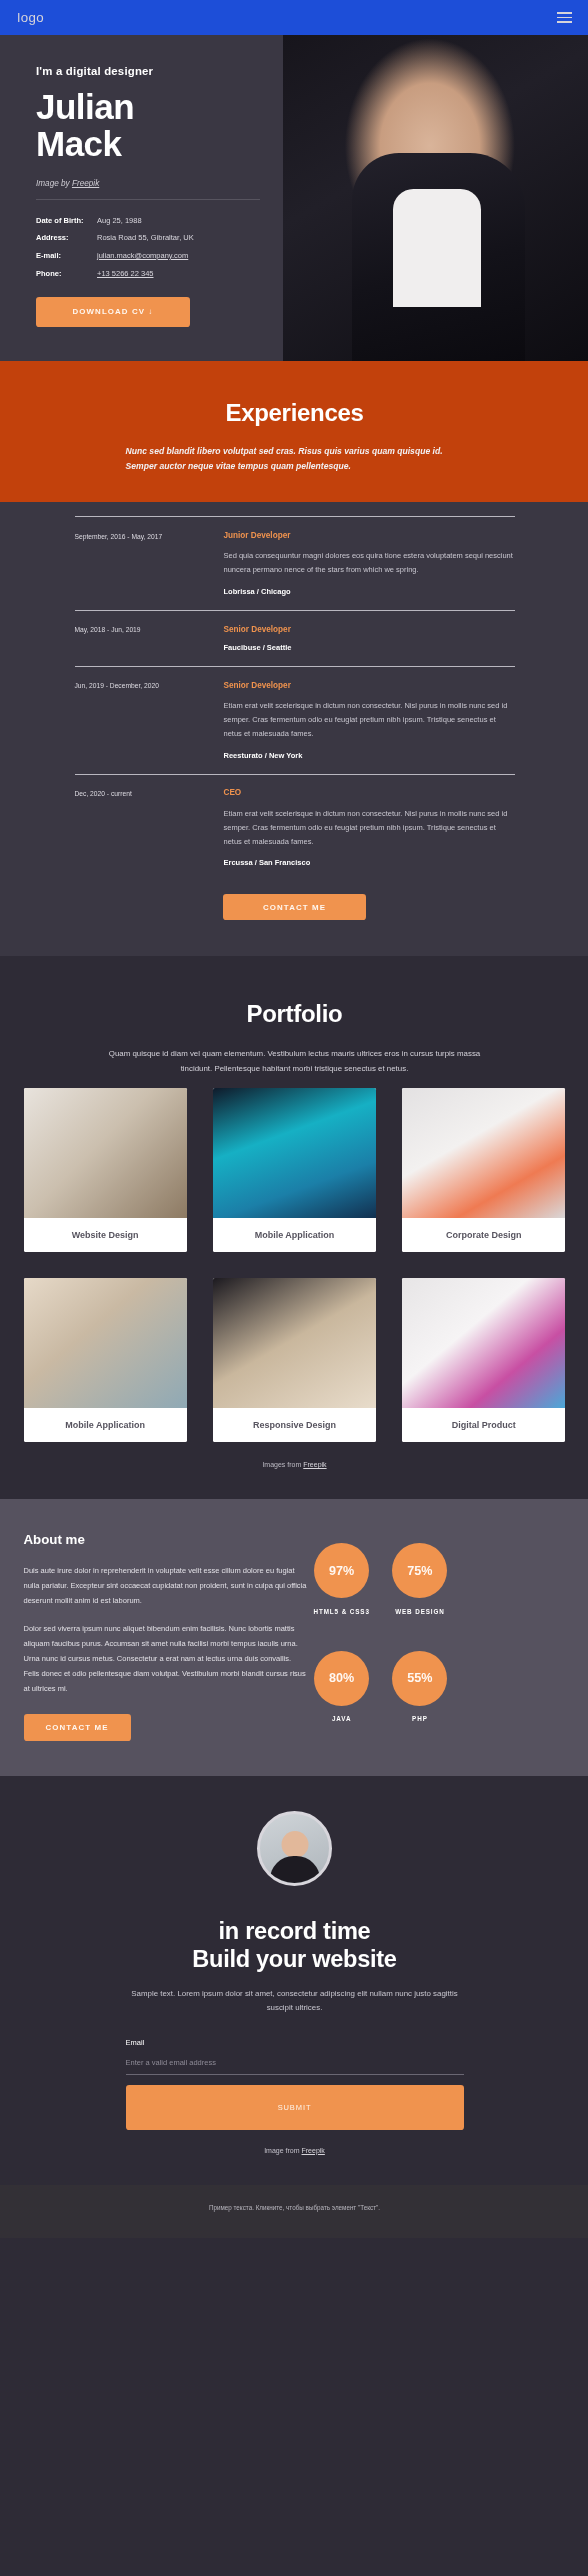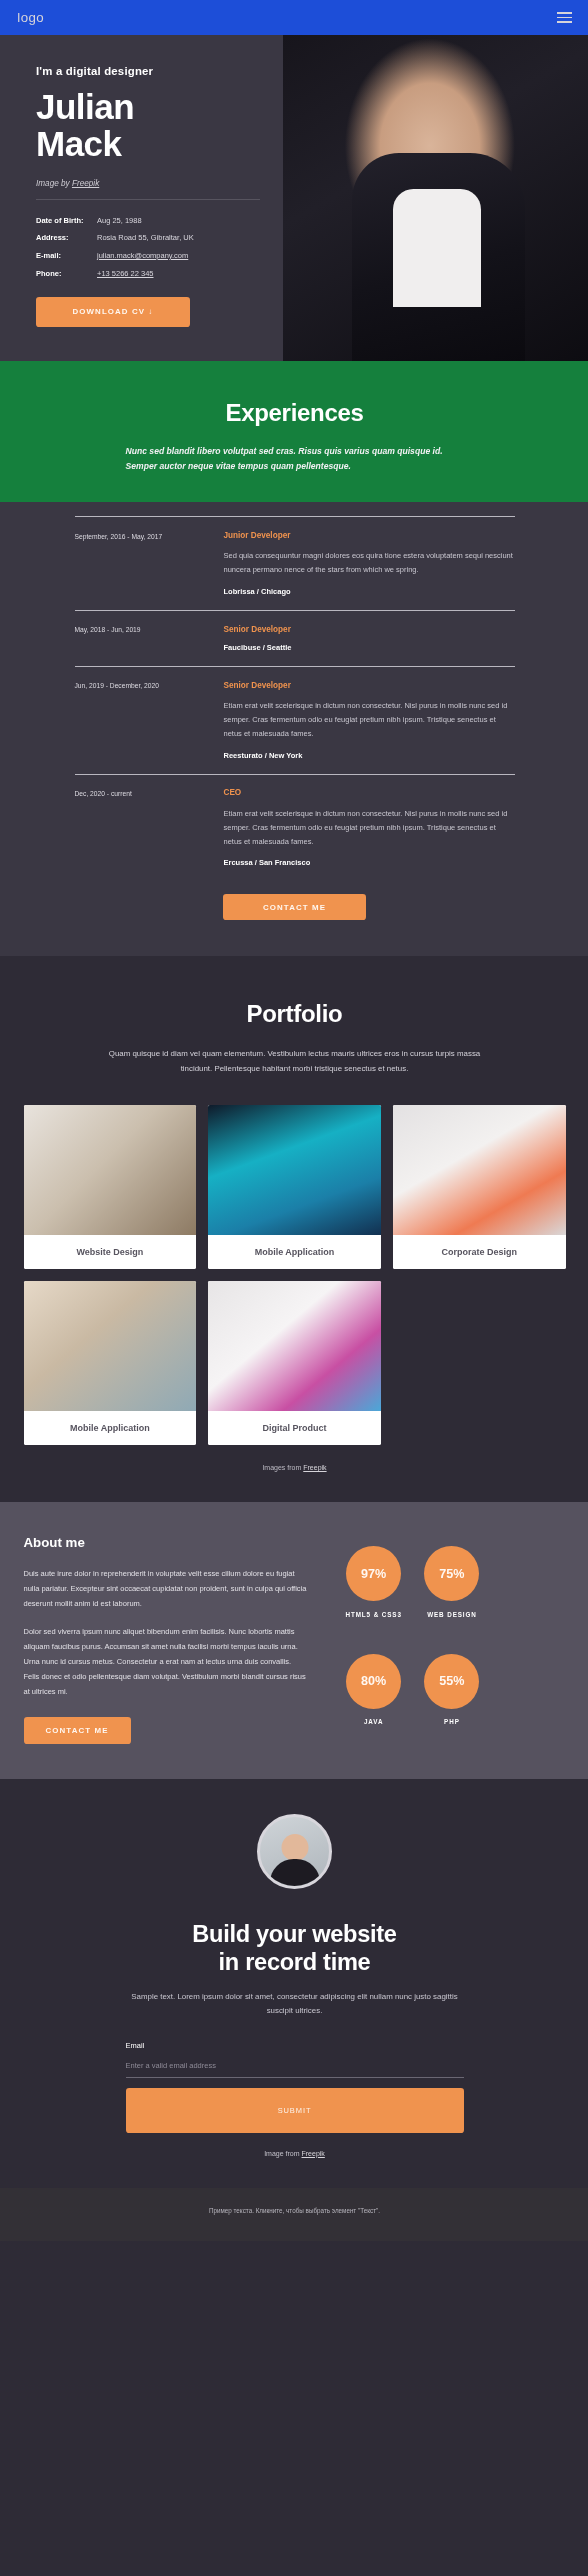--- a/index.html
+++ b/index.html
@@ -56,21 +56,21 @@
   .info-val.link { text-decoration:underline; }
   .btn {
     display:inline-block; background:#f0934e; color:#fff7f0;
     font-size:7.9px; font-weight:700; letter-spacing:1.1px;
     text-align:center; border:none; border-radius:3.1px; cursor:pointer;
     font-family:"Liberation Sans", sans-serif;
   }
   .btn-cv { width:154px; padding:10.2px 0; margin-top:11px; }
 
   
-  .experiences { background:#15803d; padding:38px 0 0; }
+  .experiences { background:#c2410c; padding:38px 0 0; }
   .sec-title {
     font-size:24px; font-weight:700; text-align:center; letter-spacing:-0.3px;
   }
   .sec-sub {
     font-size:8.6px; font-style:italic; font-weight:700; text-align:left;
     line-height:15px; margin:17.3px auto 0; width:338px; color:#f2f1f4;
   }
   .exp-wrap { background:#3a3743; margin-top:28px; padding:0 0 36px; }
   .exp-item { width:440px; margin:0 auto; padding-top:14px; }
   .exp-rule { height:0.8px; background:#b9b7c0; margin-bottom:14px; }
@@ -82,39 +82,39 @@
   .exp-place { font-size:7.5px; font-weight:700; color:#ffffff; }
   .center-btn { text-align:center; }
   .btn-contact { width:143px; padding:8.6px 0; }
 
   
   .portfolio { background:#2e2b36; padding:44px 0 31px; }
   .p-desc {
     font-size:7.9px; line-height:15px; text-align:center; color:#d4d2da;
     width:377px; margin:17.3px auto 0;
   }
-  .grid { display:grid; grid-template-columns:repeat(3,1fr); gap:12px; width:542px; margin:29px auto 0; }
+  .grid { display:grid; grid-template-columns:repeat(3,1fr); gap:26px; width:542px; margin:12px auto 0; }
   .card { background:#ffffff; border-radius:1.6px; overflow:hidden; cursor:pointer; }
   .card-img { height:130px; }
   .card-label {
     text-align:center; font-size:9px; font-weight:700; color:#57545f;
     padding:11.8px 0 12.6px;
   }
   .img-a { background:linear-gradient(135deg,#e8e3dd 0%,#cbbfae 45%,#8d7a63 100%); }
   .img-b { background:linear-gradient(160deg,#0f1a2a 0%,#16b0c4 38%,#1b7fa8 70%,#123050 100%); }
   .img-c { background:linear-gradient(150deg,#e3e1e2 0%,#f3f1f0 40%,#ef7a52 72%,#d9d7d8 100%); }
   .img-d { background:linear-gradient(140deg,#e6d9c8 0%,#c9b9a3 40%,#8fa9b5 100%); }
   .img-e { background:linear-gradient(150deg,#1c1a20 0%,#c9b79d 48%,#e8dccb 100%); }
   .img-f { background:linear-gradient(140deg,#e7e5e6 0%,#f6f4f5 40%,#c84fa3 70%,#4aa8d8 100%); }
   .credit { text-align:center; font-size:7px; color:#bcbac3; margin-top:19px; }
   .credit a { color:#d6d4da; text-decoration:underline; }
 
   
   .about { background:#56525f; padding:33px 0 35px; }
-  .about-inner { display:flex; width:542px; margin:0 auto; gap:39px; }
+  .about-inner { display:flex; width:542px; margin:0 auto; gap:7px; }
   .about-left { width:283px; }
   .about-title { font-size:13.3px; font-weight:700; margin-bottom:15.7px; }
   .about-p { font-size:7.5px; line-height:15px; color:#e2e0e6; margin-bottom:13.3px; }
   .btn-about { width:107px; padding:8.6px 0; margin-top:4.7px; }
   .skills { display:grid; grid-template-columns:repeat(2,1fr); gap:17.3px 22px; padding-top:11px; }
   .skill { text-align:center; }
   .circle {
     width:55px; height:55px; border-radius:50%; background:#f0934e;
     display:flex; align-items:center; justify-content:center;
     font-size:12.6px; font-weight:700; color:#fff8f2; margin:0 auto 9.4px;
@@ -271,20 +271,24 @@
     </div>
     <div class="card">
       <div class="card-img img-c"></div>
       <div class="card-label">Corporate Design</div>
     </div>
     <div class="card">
       <div class="card-img img-d"></div>
       <div class="card-label">Mobile Application</div>
     </div>
     <div class="card">
+      <div class="card-img img-e"></div>
+      <div class="card-label">Responsive Design</div>
+    </div>
+    <div class="card">
       <div class="card-img img-f"></div>
       <div class="card-label">Digital Product</div>
     </div>
   </div>
 
   <div class="credit"><span>Images from </span><a href="#">Freepik</a></div>
 </div>
 
 <div class="about">
   <div class="about-inner">
@@ -312,22 +316,22 @@
         <div class="circle">55%</div>
         <div class="skill-name">PHP</div>
       </div>
     </div>
   </div>
 </div>
 
 <div class="cta">
   <div class="avatar"></div>
   <div class="cta-title">
+    <div>in record time</div>
     <div>Build your website</div>
-    <div>in record time</div>
   </div>
   <div class="cta-sub">Sample text. Lorem ipsum dolor sit amet, consectetur adipiscing elit nullam nunc justo sagittis suscipit ultrices.</div>
 
   <div class="form">
     <div class="f-label">Email</div>
     <input class="f-input" type="email" placeholder="Enter a valid email address" style="">
     <button class="btn btn-submit">SUBMIT</button>
   </div>
 
   <div class="cta-credit"><span>Image from </span><a href="#">Freepik</a></div>

